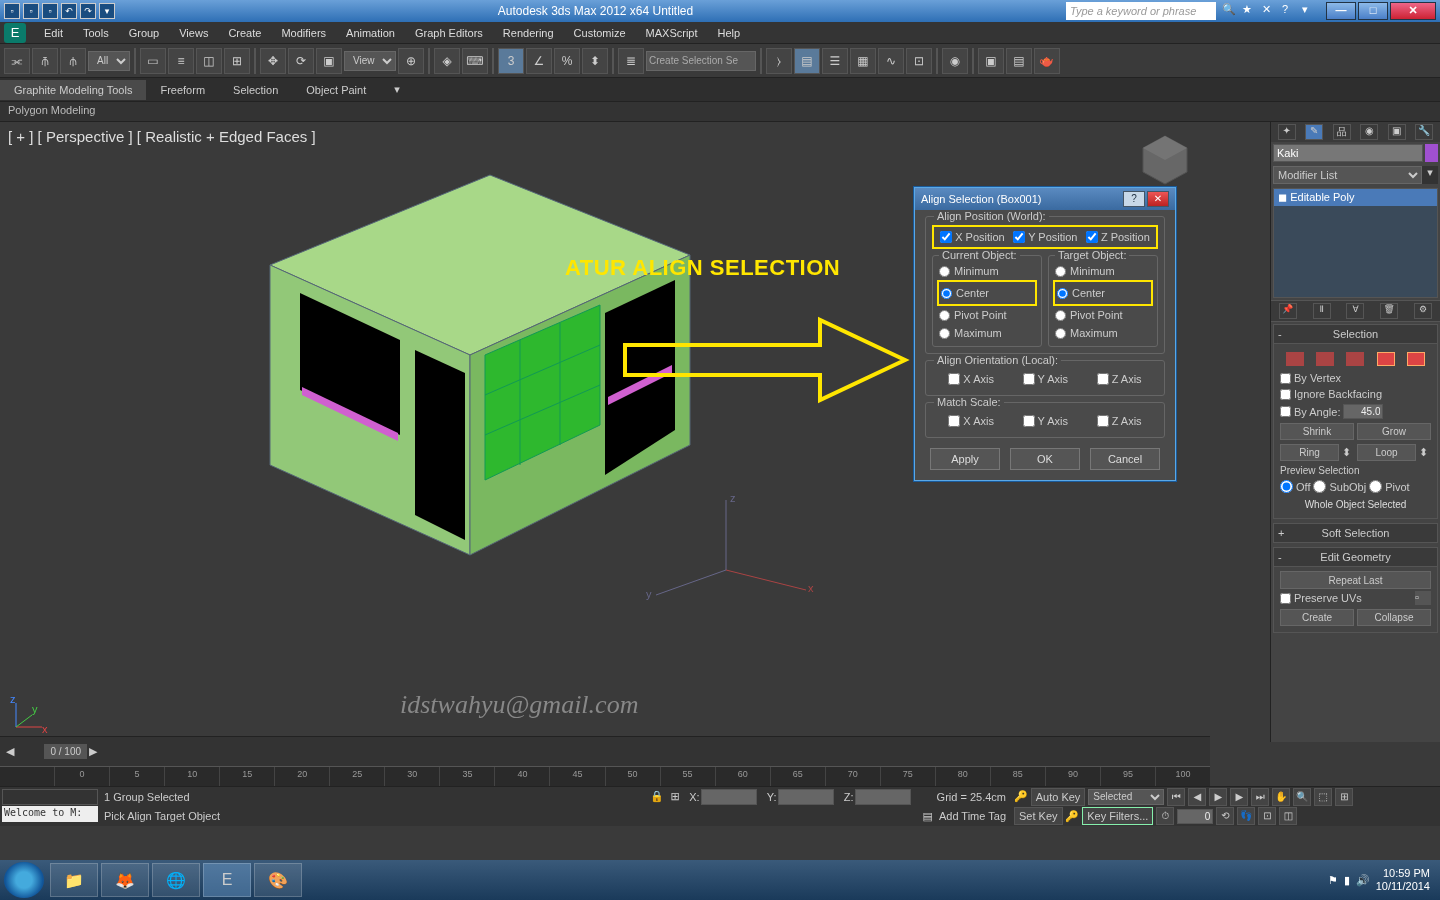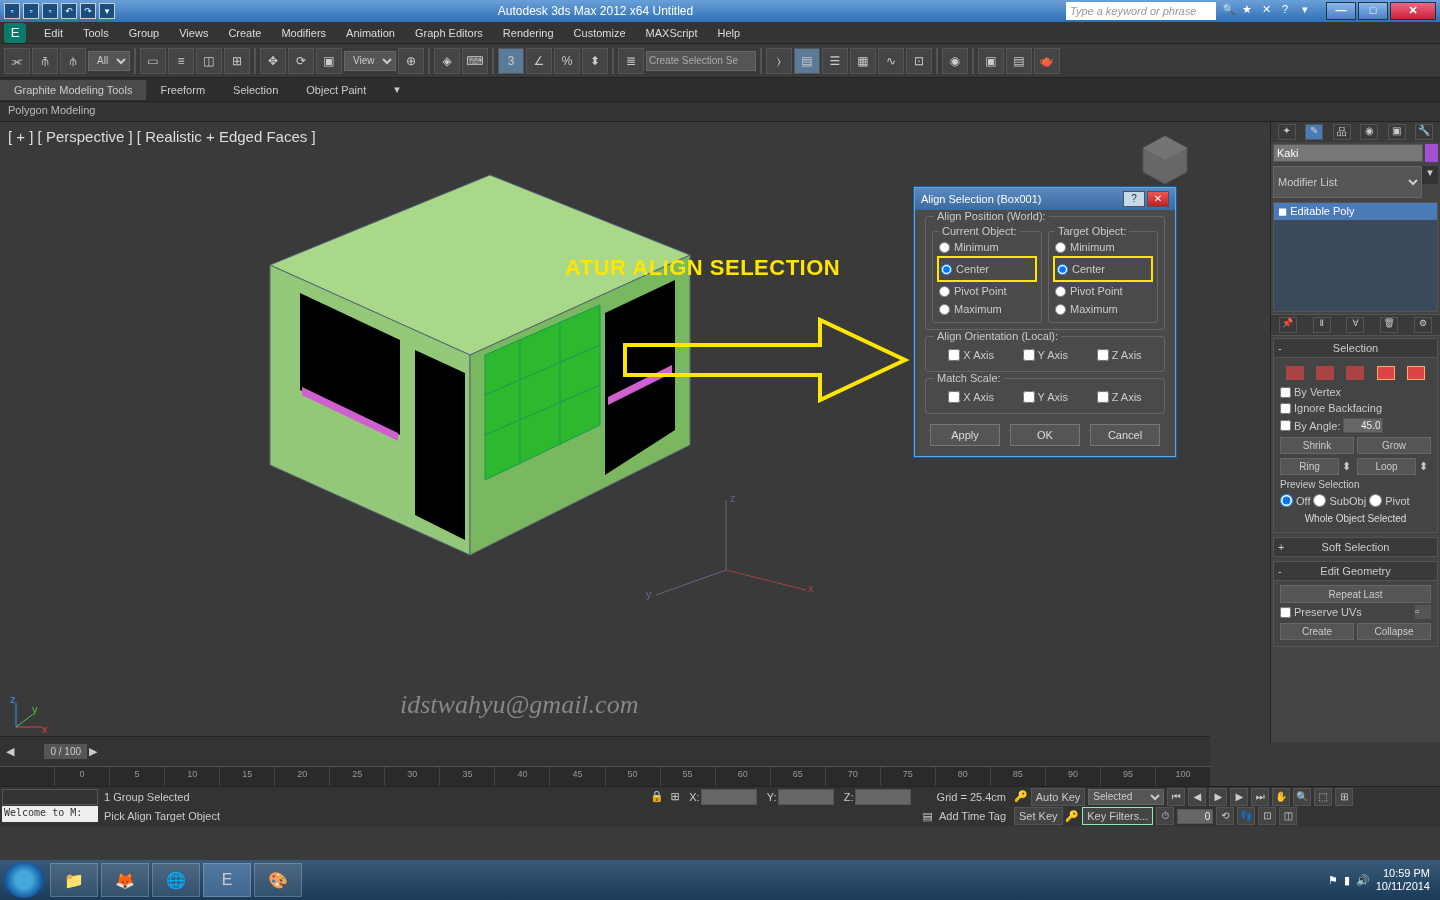--- a/index.html
+++ b/index.html
@@ -79,21 +79,21 @@
 .dlg-btns button { width:70px; height:22px; background:#555; border:1px solid #777; color:#ddd; font-size:11px;}
 
 
 .cmd-panel { position:absolute; top:122px; right:0; width:170px; height:620px; background:#444; border-left:1px solid #222; display:flex; flex-direction:column;}
 .cmd-top { height:20px; display:flex; justify-content:space-around; padding:2px; background:#3a3a3a;}
 .cmd-top span { width:18px; height:16px; border:1px solid #555; font-size:10px; text-align:center;}
 .obj-name { display:flex; padding:2px;}
 .obj-name input { flex:1; height:18px; background:#777; border:1px solid #555; color:#fff; padding:0 3px; font-size:11px;}
 .obj-color { width:18px; height:18px; background:#a050d0; margin-left:2px;}
 .mod-list { padding:2px; display:flex;}
-.mod-list select { flex:1; height:32px; background:#555; border:1px solid #666; color:#ccc; font-size:11px;}
+.mod-list select { flex:1; height:18px; background:#555; border:1px solid #666; color:#ccc; font-size:11px;}
 .mod-stack { margin:2px; height:110px; background:#3a4a5a; border:1px solid #555;}
 .mod-stack .item { background:#4a7ab8; color:#fff; padding:2px 4px; font-size:11px;}
 .mod-icons { height:22px; background:#3a3a3a; display:flex; justify-content:space-around; align-items:center; border-top:1px solid #555; border-bottom:1px solid #555;}
 .mod-icons span { width:18px; height:16px; border:1px solid #555; font-size:9px; text-align:center;}
 .rollout { margin:2px; background:#444;}
 .ro-header { background:#3a3a3a; padding:3px 6px; text-align:center; font-size:11px; border:1px solid #555; position:relative;}
 .ro-header .pm { position:absolute; left:4px; top:3px;}
 .ro-body { padding:4px 6px; border:1px solid #555; border-top:none;}
 .sel-icons { display:flex; justify-content:space-around; padding:4px 0;}
 .sel-icons span { width:18px; height:14px; }
@@ -298,20 +298,34 @@
   <div class="dlg-title">
     <span>Align Selection (Box001)</span>
     <div class="tbtns">
         <div class="h">?</div>
         <div class="x">✕</div>
       </div>
   </div>
   <div class="dlg-body">
     <div class="grp">
       <div class="grp-title">Align Position (World):</div>
+      <div class="pos-row hl">
+        <label class="chk">
+            <input type="checkbox" checked="" style="">
+            <span>X Position</span>
+          </label>
+        <label class="chk">
+            <input type="checkbox" checked="" style="">
+            <span>Y Position</span>
+          </label>
+        <label class="chk">
+            <input type="checkbox" checked="" style="">
+            <span>Z Position</span>
+          </label>
+      </div>
       <div class="two-col">
         <div class="col">
           <div class="col-title">Current Object:</div>
           <label class="rad">
               <input type="radio" name="c" style="">
               <span>Minimum</span>
             </label>
           <div class="center-hl">
               <label class="rad">
                 <input type="radio" name="c" checked="" style="">

